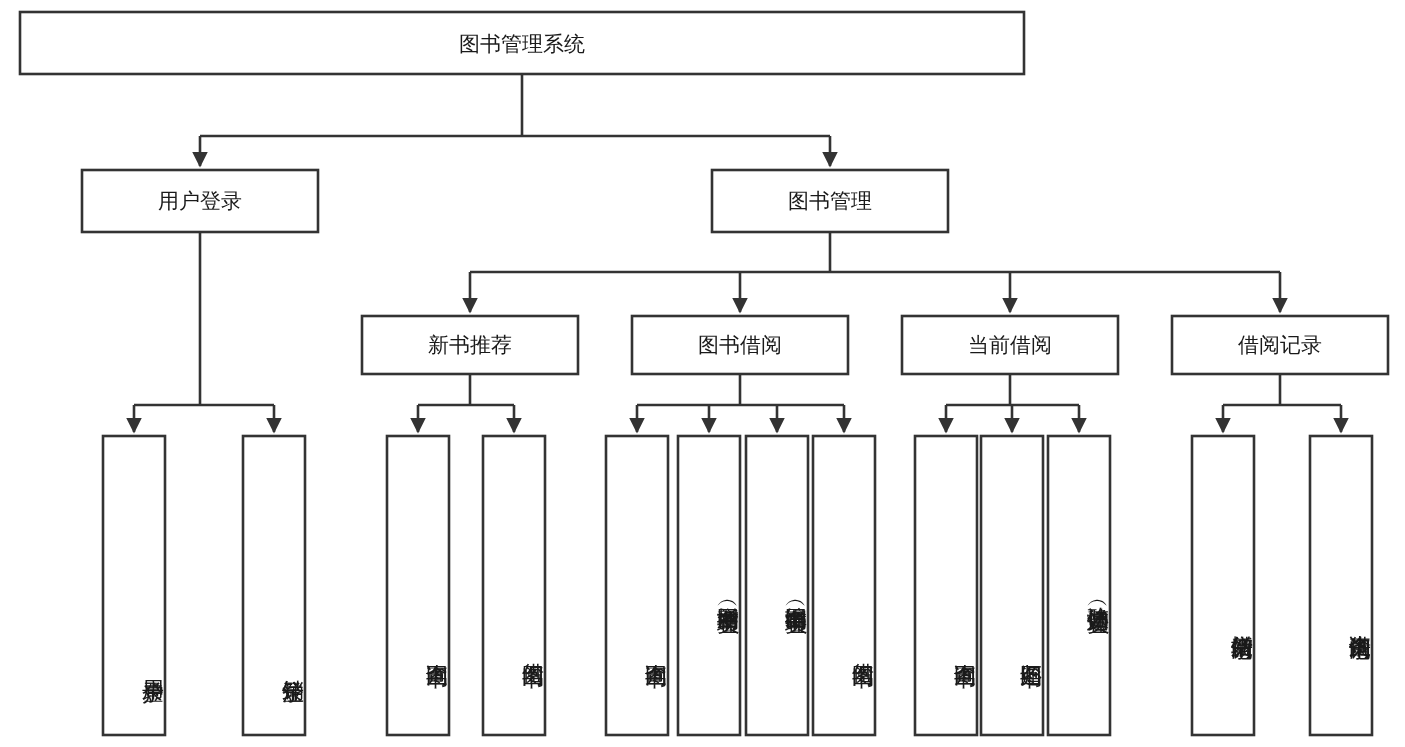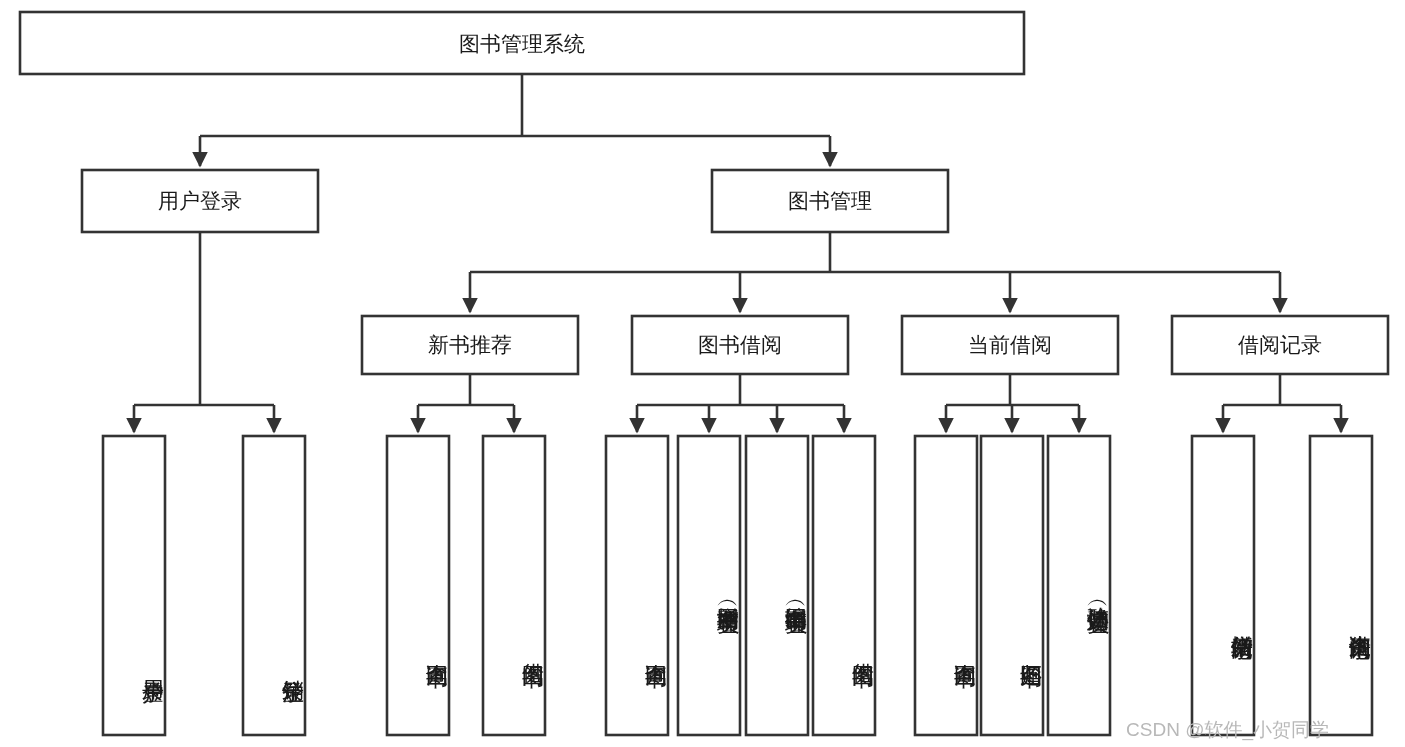--- a/index.html
+++ b/index.html
@@ -184,15 +184,14 @@
   <div class="node-label-v" style="left:606px; top:436px; width:62px; height:299px; padding-top:62px;">查询图书</div>
   <div class="node-label-v" style="left:678px; top:436px; width:62px; height:299px; padding-top:8px;">新增图书（管理员）</div>
   <div class="node-label-v" style="left:746px; top:436px; width:62px; height:299px; padding-top:8px;">编辑图书（管理员）</div>
   <div class="node-label-v" style="left:813px; top:436px; width:62px; height:299px; padding-top:62px;">借阅图书</div>
   <div class="node-label-v" style="left:915px; top:436px; width:62px; height:299px; padding-top:62px;">查询图书</div>
   <div class="node-label-v" style="left:981px; top:436px; width:62px; height:299px; padding-top:62px;">归还图书</div>
   <div class="node-label-v" style="left:1048px; top:436px; width:62px; height:299px; padding-top:8px;">确认归还（管理员）</div>
   <div class="node-label-v" style="left:1192px; top:436px; width:62px; height:299px; padding-top:34px;">新增借阅记录</div>
   <div class="node-label-v" style="left:1310px; top:436px; width:62px; height:299px; padding-top:34px;">查询借阅记录</div>
 
-  <div class="watermark">CSDN @软件_小贺同学</div>
 
 </div>
 
 </body></html>

